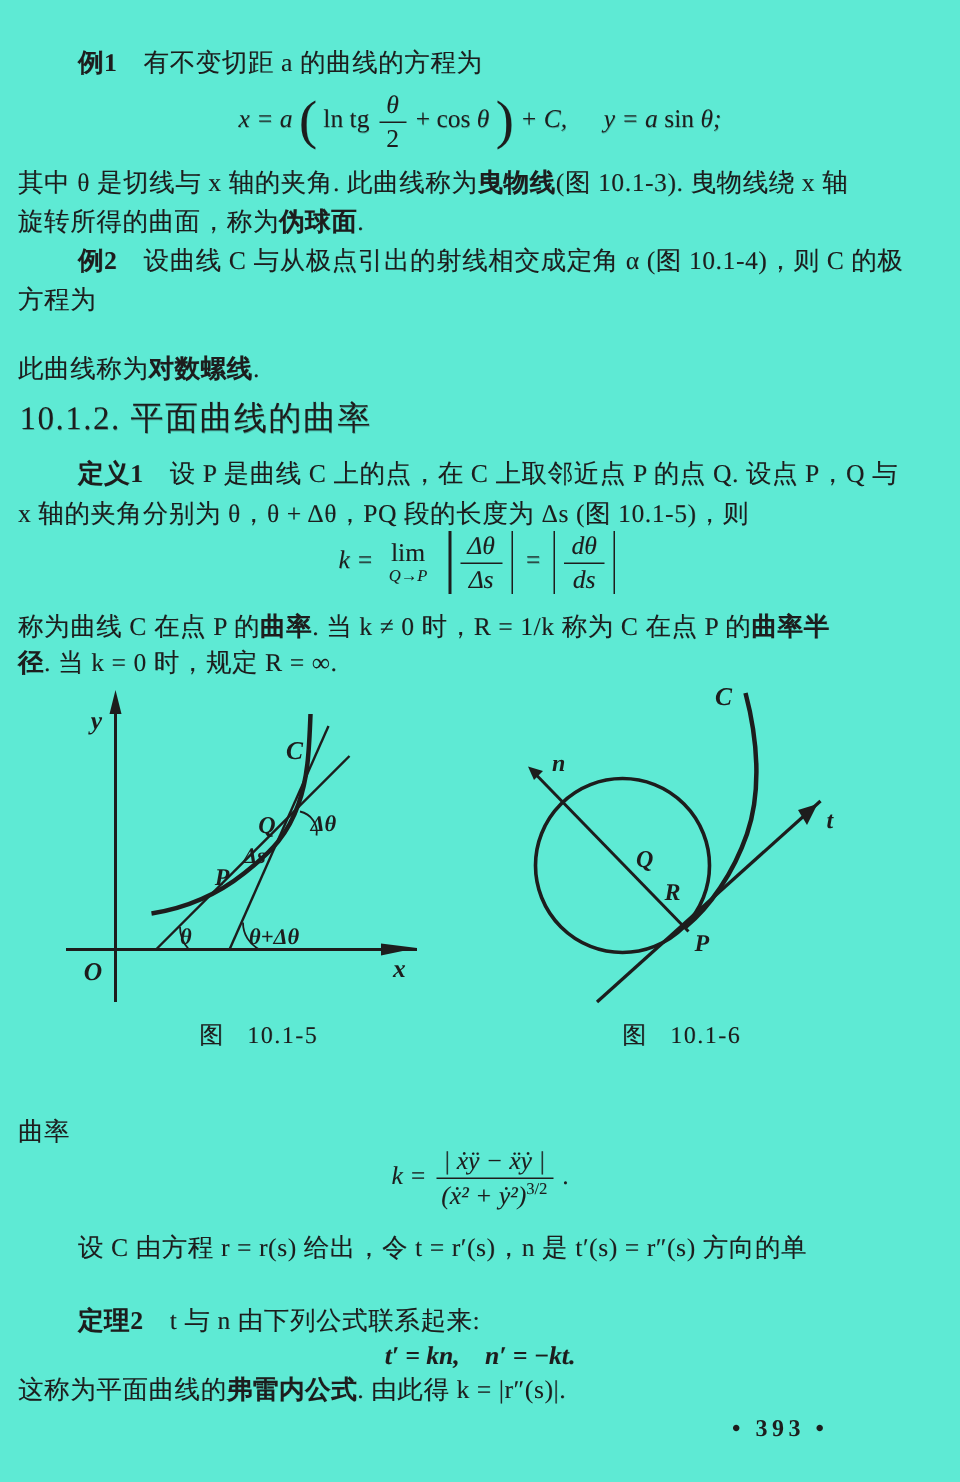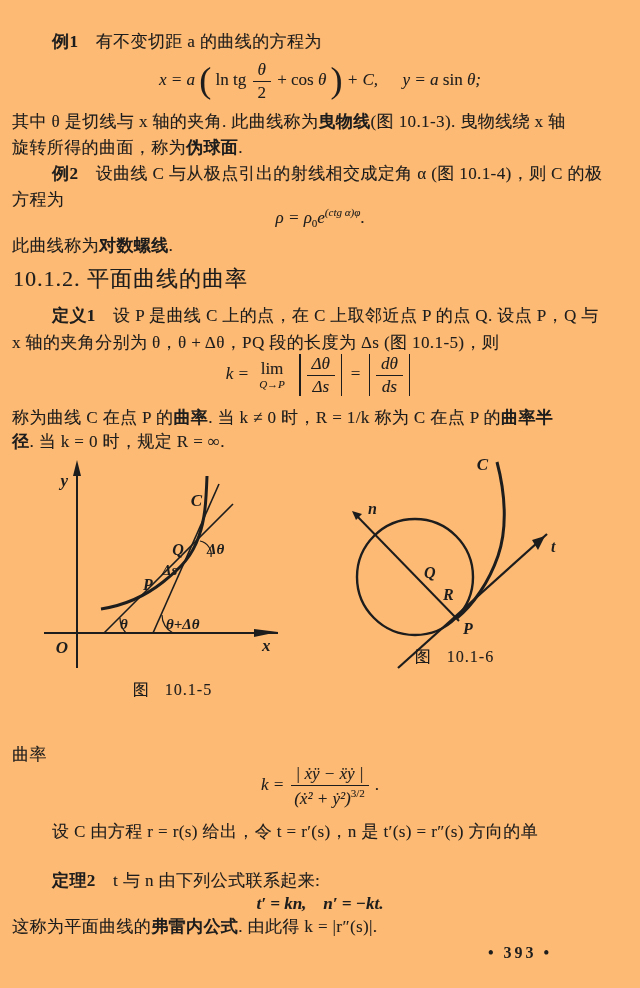--- a/index.html
+++ b/index.html
@@ -1,18 +1,18 @@
 <!DOCTYPE html>
 <html><head>
 <meta charset="utf-8">
 <style>
   html,body{margin:0;padding:0;background:#e8e8e4;}
   .page{
     position:relative;width:640px;height:988px;margin:0 auto;
-    background:#fdba74;color:#1d1d1d;overflow:hidden;
+    background:#5eead4;color:#1d1d1d;overflow:hidden;
     font-family:"Liberation Serif","DejaVu Serif",serif;
   }
   .line{
     position:absolute;left:12px;right:8px;
     font-size:17px;line-height:23px;letter-spacing:.4px;
     text-shadow:.3px .3px 0 rgba(0,0,0,.25);
     white-space:nowrap;
   }
   .ind{padding-left:40px;}
   .b{font-weight:bold;}
@@ -74,23 +74,20 @@
     <span class="rm">sin</span>
     <span class="it">θ;</span>
   </div>
 
   <div class="line" style="top:110px"><span>其中 θ 是切线与 x 轴的夹角.  此曲线称为</span><span class="b">曳物线</span><span>(图 10.1-3).  曳物线绕 x 轴</span></div>
   <div class="line" style="top:136px"><span>旋转所得的曲面，称为</span><span class="b">伪球面</span><span>.</span></div>
 
   <div class="line ind" style="top:162px"><span class="b">例2</span><span>　设曲线 C 与从极点引出的射线相交成定角 α (图 10.1-4)，则 C 的极</span></div>
   <div class="line" style="top:188px"><span>方程为</span></div>
 
-  <div class="formula" style="top:206px">
-    <span class="it">ρ = ρ</span><span class="subx rm">0</span><span class="it">e</span><span class="supx it">(ctg α)φ</span><span class="rm">.</span>
-  </div>
 
   <div class="line" style="top:234px"><span>此曲线称为</span><span class="b">对数螺线</span><span>.</span></div>
 
   <div class="h1" style="top:264px">10.1.2. 平面曲线的曲率</div>
 
   <div class="line ind" style="top:304px"><span class="b">定义1</span><span>　设 P 是曲线 C 上的点，在 C 上取邻近点 P 的点 Q. 设点 P，Q 与</span></div>
   <div class="line" style="top:331px"><span>x 轴的夹角分别为 θ，θ + Δθ，PQ 段的长度为 Δs (图 10.1-5)，则</span></div>
 
   <div class="formula" style="top:354px">
     <span class="it">k =</span>
@@ -143,21 +140,21 @@
       <text x="488" y="22" font-size="17" text-anchor="end" stroke="none" fill="#1d1d1d">C</text>
       <text x="368" y="66" font-size="16" text-anchor="start" stroke="none" fill="#1d1d1d">n</text>
       <text x="424" y="130" font-size="16" text-anchor="start" stroke="none" fill="#1d1d1d">Q</text>
       <text x="443" y="152" font-size="16" text-anchor="start" stroke="none" fill="#1d1d1d">R</text>
       <text x="463" y="186" font-size="16" text-anchor="start" stroke="none" fill="#1d1d1d">P</text>
       <text x="551" y="104" font-size="16" text-anchor="start" stroke="none" fill="#1d1d1d">t</text>
     </g>
   </svg>
 
   <div class="cap" style="top:680px;left:100px;width:145px;text-align:center">图   10.1-5</div>
-  <div class="cap" style="top:647px;left:382px;width:145px;text-align:center">图   10.1-6</div>
+  <div class="cap" style="top:680px;left:382px;width:145px;text-align:center">图   10.1-6</div>
 
   <div class="line" style="top:743px"><span>曲率</span></div>
 
   <div class="formula" style="top:764px">
     <span class="it">k =</span>
     <span class="frac"><span class="num it">| ẋÿ − ẍẏ |</span><span class="den"><span class="it">(ẋ² + ẏ²)</span><span class="supx rm">3/2</span></span></span>
     <span class="rm">.</span>
   </div>
 
   <div class="line ind" style="top:820px"><span>设 C 由方程 r = r(s) 给出，令 t = r′(s)，n 是 t′(s) = r″(s) 方向的单</span></div>

